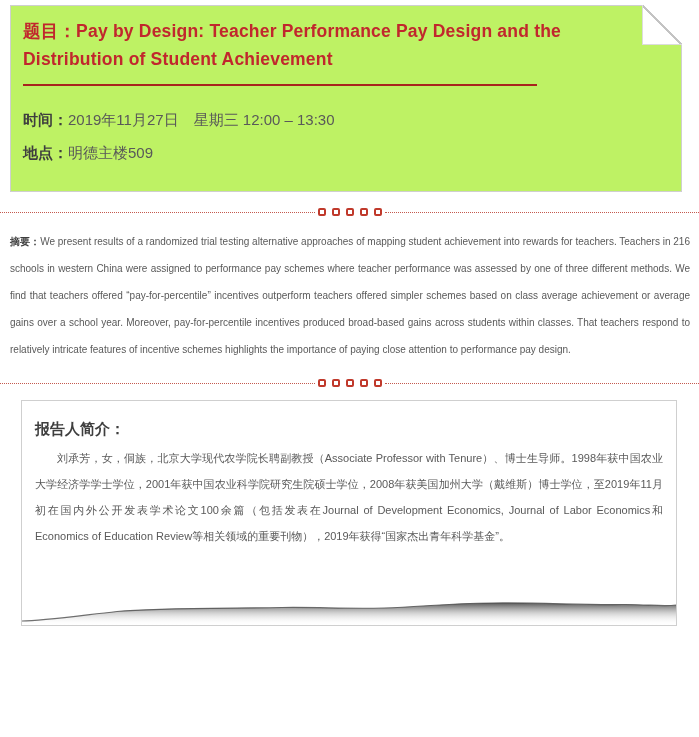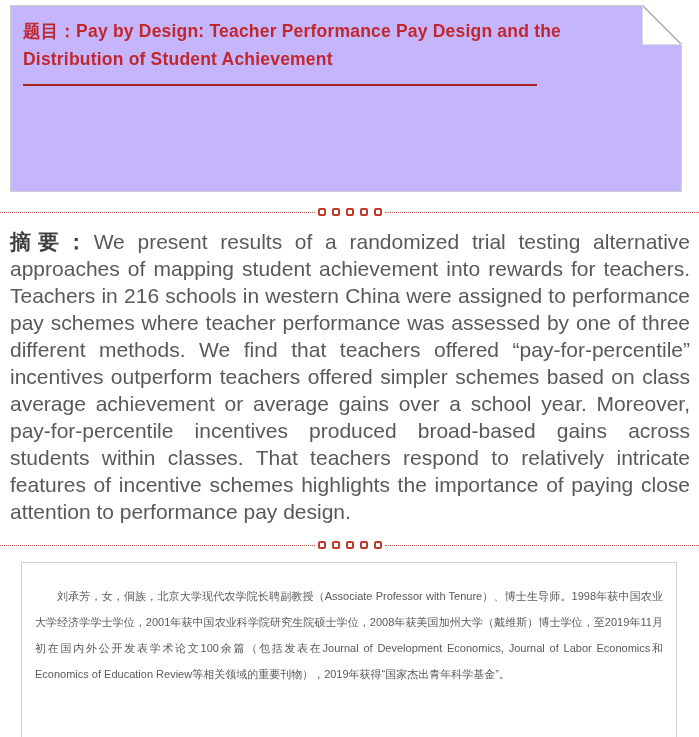--- a/index.html
+++ b/index.html
@@ -15,21 +15,21 @@
 
   
   .header-card {
     position: relative;
     margin: 5px 16px 0 10px;
     width: 672px;
     height: 187px;
     box-sizing: border-box;
     border: 1px solid #cfcfcf;
     padding: 7px 14px 0 12px;
-    background: #c4b5fd;
+    background: #bef264;
   }
   .fold-corner {
     position: absolute;
     top: -1px;
     right: -1px;
     width: 39px;
     height: 39px;
     background: linear-gradient(45deg, #ffffff 46.5%, #c3c3c3 46.5%, #c3c3c3 50.5%, #ffffff 50.5%);
     border-left: 1px solid #dcdcdc;
     border-bottom: 1px solid #dcdcdc;
@@ -80,21 +80,21 @@
     border: 2px solid #c0392b;
     border-radius: 2px;
     margin: 0 3px;
     background: #ffffff;
     flex: none;
   }
 
   
   .abstract {
     margin: 10px 9px 0 10px;
-    font-size: 21px;
+    font-size: 10px;
     line-height: 27px;
     color: #595959;
     text-align: justify;
   }
   .abstract-label {
     font-weight: bold;
     color: #3e3e3e;
   }
 
   
@@ -137,20 +137,26 @@
 <body>
 
 <section class="header-card">
   <div class="fold-corner"></div>
 
   <h1 class="seminar-title"><span>题目：</span><span>Pay by Design: Teacher Performance Pay Design and the Distribution of Student Achievement</span></h1>
 
   <div class="title-rule"></div>
 
   <div class="info-list">
+    <div class="info-row">
+      <span class="info-label">时间：</span><span>2019年11月27日　星期三 12:00 – 13:30</span>
+    </div>
+    <div class="info-row">
+      <span class="info-label">地点：</span><span>明德主楼509</span>
+    </div>
   </div>
 </section>
 
 <div class="divider divider-top">
   <span class="dotline"></span>
   <span class="dot"></span>
   <span class="dot"></span>
   <span class="dot"></span>
   <span class="dot"></span>
   <span class="dot"></span>
@@ -163,20 +169,21 @@
   <span class="dotline"></span>
   <span class="dot"></span>
   <span class="dot"></span>
   <span class="dot"></span>
   <span class="dot"></span>
   <span class="dot"></span>
   <span class="dotline"></span>
 </div>
 
 <section class="bio-card">
+  <h2 class="bio-heading">报告人简介：</h2>
   <p class="bio-text">刘承芳，女，侗族，北京大学现代农学院长聘副教授（Associate Professor with Tenure）、博士生导师。1998年获中国农业大学经济学学士学位，2001年获中国农业科学院研究生院硕士学位，2008年获美国加州大学（戴维斯）博士学位，至2019年11月初在国内外公开发表学术论文100余篇（包括发表在Journal of Development Economics, Journal of Labor Economics和Economics of Education Review等相关领域的重要刊物），2019年获得“国家杰出青年科学基金”。</p>
 
   <svg class="torn-edge" viewBox="0 0 654 30" preserveAspectRatio="none" aria-hidden="true">
     <defs>
       <linearGradient id="tornGrad" x1="0" y1="0" x2="0" y2="1">
         <stop offset="0" stop-color="#3d3d3d" stop-opacity="0.85"></stop>
         <stop offset="0.45" stop-color="#8a8a8a" stop-opacity="0.40"></stop>
         <stop offset="1" stop-color="#ffffff" stop-opacity="0"></stop>
       </linearGradient>
     </defs>

